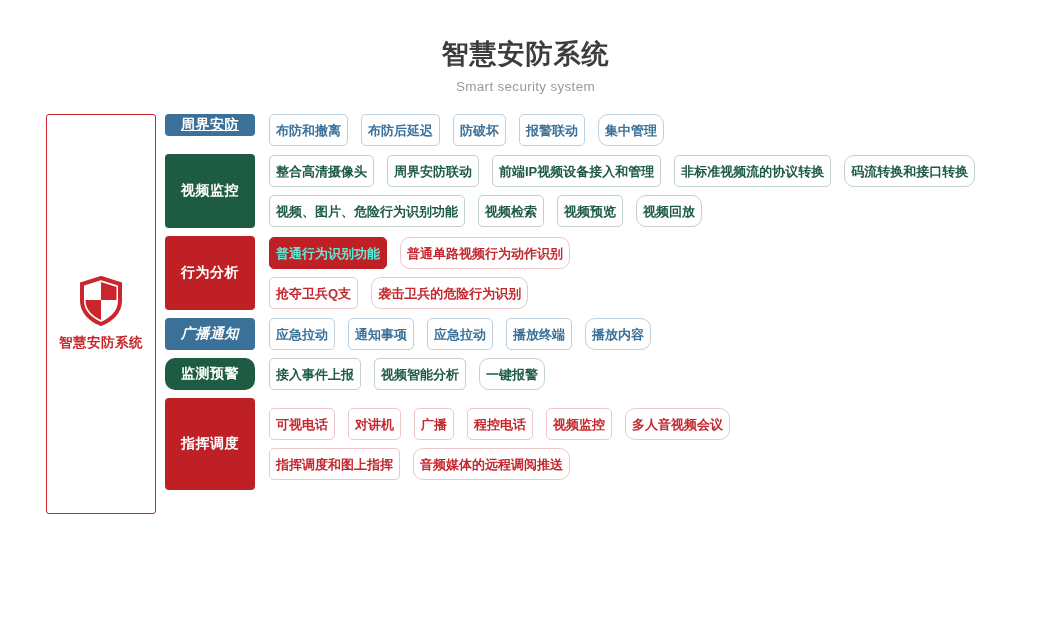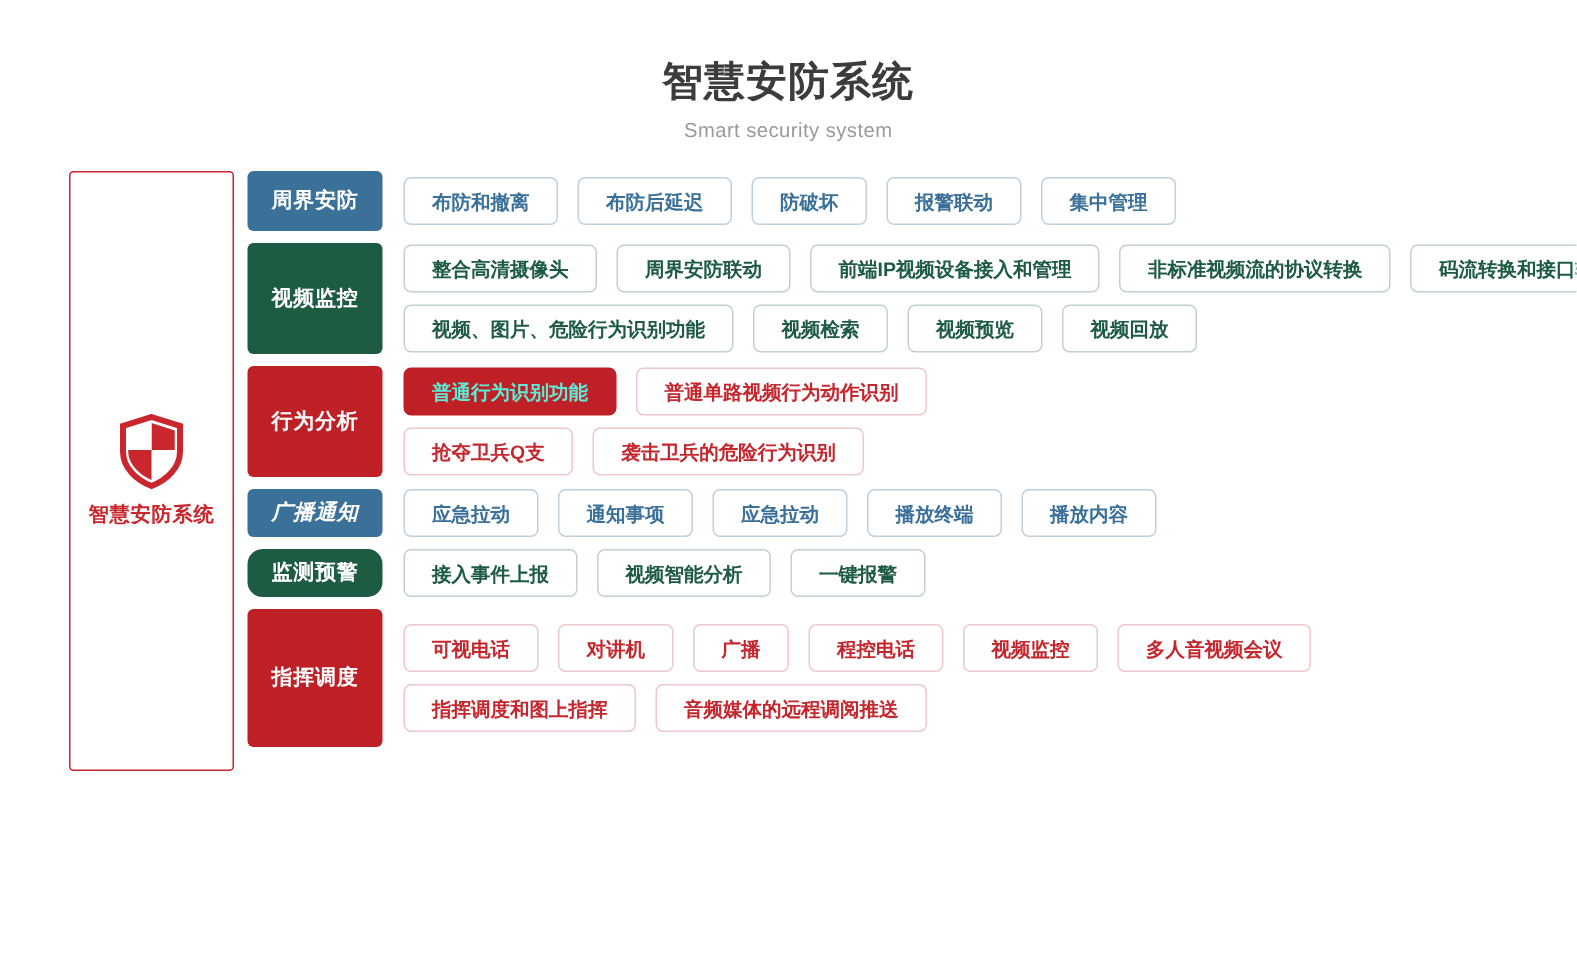--- a/index.html
+++ b/index.html
@@ -106,49 +106,49 @@
   .chip-line {
     display: flex;
     align-items: center;
     margin-bottom: 8px;
   }
   .chip-line:last-child { margin-bottom: 0; }
 
   .chip {
     height: 32px;
     line-height: 32px;
-    padding: 0 18px;
+    padding: 0 6px;
     margin-right: 13px;
     border-radius: 5px;
     border: 1px solid #cfd8e0;
     background: #ffffff;
     font-size: 13px;
     font-weight: bold;
     white-space: nowrap;
     box-sizing: border-box;
   }
-  .chip:last-child { margin-right: 0; }
+  .chip:last-child { margin-right: 0; border-radius: 10px; }
 
   
   .c-blue  { background: #3b7199; }
   .c-green { background: #1e5b43; }
   .c-red   { background: #be2026; }
 
   .chip.v-blue  { color: #3b7199; border-color: #bed0dd; }
   .chip.v-green { color: #1e5b43; border-color: #c2d2cb; }
   .chip.v-red   { color: #c4282e; border-color: #eec7c9; }
   .chip.v-red-solid {
     color: #5eead4;
     background: #be2026;
     border-color: #be2026;
     text-align: right;
   }
 
   
-  .row-1 .cat-tile { height: 40px; }
+  .row-1 .cat-tile { height: 22px; text-decoration: underline; }
   .row-2 .cat-tile { height: 74px; }
   .row-3 .cat-tile { height: 74px; }
   .row-4 .cat-tile { height: 32px; font-style: italic; }
   .row-5 .cat-tile { height: 32px; border-radius: 10px; }
   .row-6 .cat-tile { height: 92px; }
 </style>
 </head>
 <body>
 
 <div class="header">

